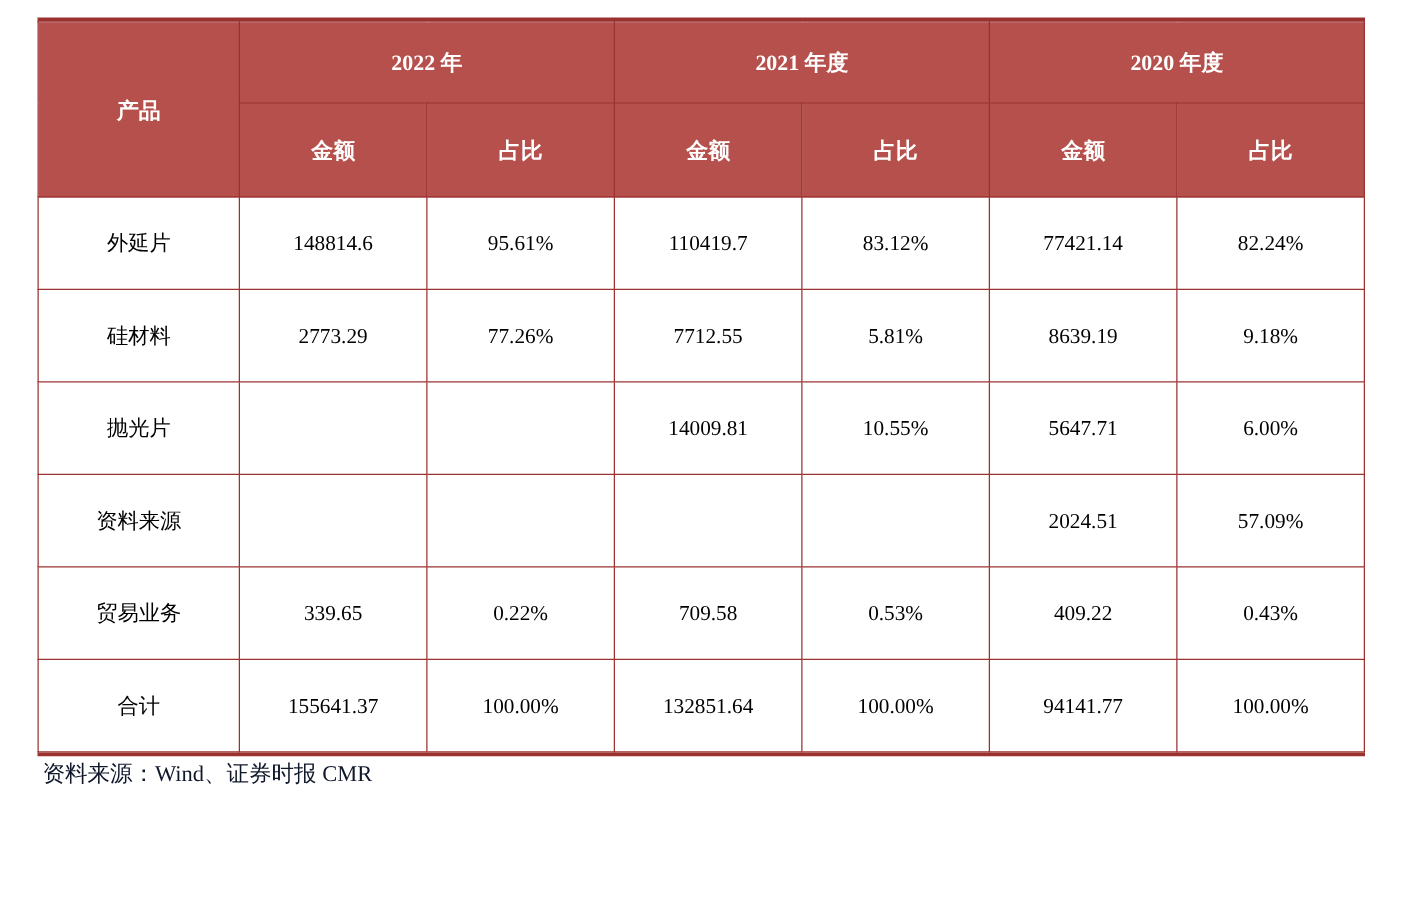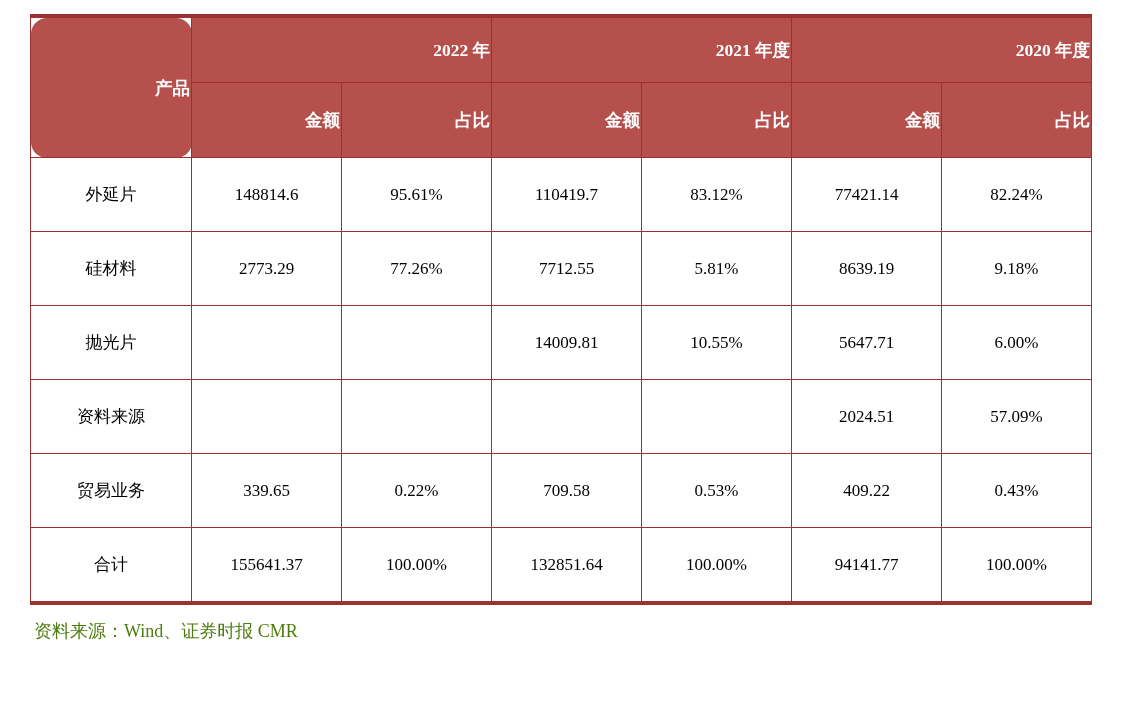--- a/index.html
+++ b/index.html
@@ -51,48 +51,46 @@
     text-align: center;
     vertical-align: middle;
     font-size: 17px;
     font-weight: 400;
   }
   table.data thead th {
     background: #b5504c;
     color: #ffffff;
     font-weight: 700;
     font-size: 17.5px;
-    text-align: right;
   }
   .th-product {
     width: 158px;
     height: 136px;
-    border-radius: 16px;
   }
   .th-year {
     height: 62px;
   }
   .th-sub {
     height: 72px;
   }
   .col-amount { width: 150px; }
   .col-ratio  { width: 132px; }
 
   table.data tbody td {
     height: 71px;
     color: #000000;
   }
   td.prod {
     font-size: 17px;
   }
   .source {
     font-size: 18px;
-    padding-top: 14px;
+    padding-top: 2px;
     padding-left: 4px;
-    color: #4d7c0f;
+    color: #0f172a;
   }
 </style>
 </head>
 <body>
 
 <div class="page">
 
 
   <div class="rule"></div>
 

